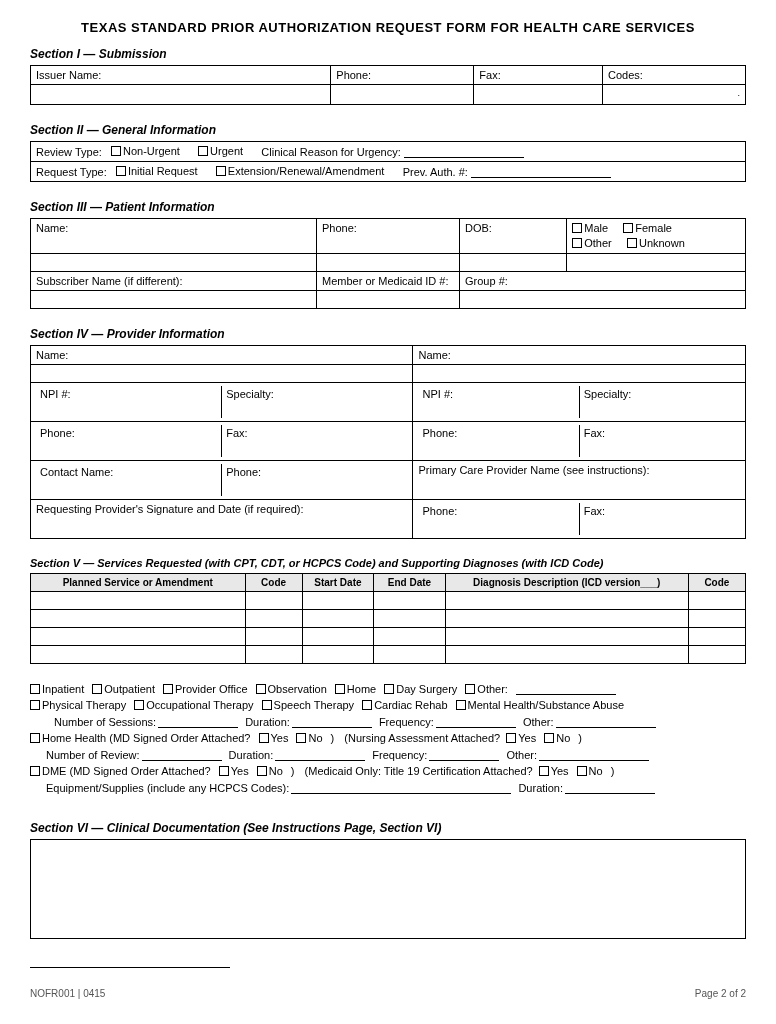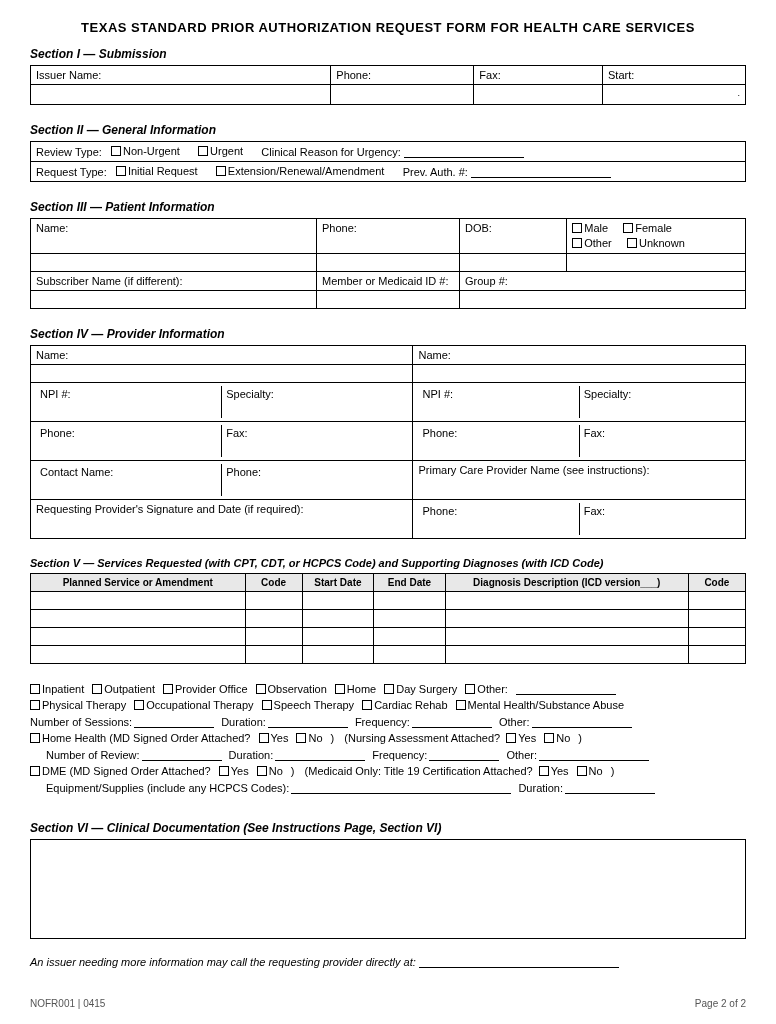--- a/index.html
+++ b/index.html
@@ -83,21 +83,21 @@
       vertical-align: bottom;
     }
     .footer-note {
       font-style: italic;
       font-size: 11px;
       margin-top: 16px;
     }
     .footer-bottom {
       display: flex;
       justify-content: space-between;
-      margin-top: 30px;
+      margin-top: 20px;
       font-size: 10px;
       color: #555;
     }
     .section-vi-box {
       border: 1px solid #000;
       height: 100px;
       width: 100%;
       margin-bottom: 6px;
     }
     .dot-after {
@@ -119,21 +119,21 @@
     <td style="width:42%">
       <span>Issuer Name:</span>
     </td>
     <td style="width:20%">
       <span>Phone:</span>
     </td>
     <td style="width:18%">
       <span>Fax:</span>
     </td>
     <td style="width:20%">
-      <span>Start:</span>
+      <span>Codes:</span>
     </td>
   </tr>
   <tr>
     <td style="height:20px"></td>
     <td></td>
     <td></td>
     <td>
           <span class="dot-after">.</span>
         </td>
   </tr>
@@ -491,21 +491,21 @@
   <span class="checkbox-item">
     <span class="checkbox-box"></span>
     <span>Cardiac Rehab</span>
   </span>
   <span class="checkbox-item">
     <span class="checkbox-box"></span>
     <span>Mental Health/Substance Abuse</span>
   </span>
 </div>
 
-<div class="services-row" style="margin-left:0;">
+<div class="services-row" style="margin-left:24px;">
   <span>Number of Sessions:</span>
   <span class="underline-field" style="min-width:80px"></span>
   &nbsp;
   <span>Duration:</span>
   <span class="underline-field" style="min-width:80px"></span>
   &nbsp;
   <span>Frequency:</span>
   <span class="underline-field" style="min-width:80px"></span>
   &nbsp;
   <span>Other:</span>
@@ -587,20 +587,19 @@
   <span>Duration:</span>
   <span class="underline-field" style="min-width:90px"></span>
 </div>
 
 <div class="section-header" style="margin-top:27px;">
   <span>Section VI</span> — <span>Clinical Documentation (See Instructions Page, Section VI)</span>
 </div>
 <div class="section-vi-box"></div>
 
 <div class="footer-note">
-  <span>An issuer needing more information may call the requesting provider directly at:</span>
   <span class="underline-field" style="min-width:200px"></span>
 </div>
 
 <div class="footer-bottom">
   <span>NOFR001 | 0415</span>
   <span>Page 2 of 2</span>
 </div>
 
 </body></html>

